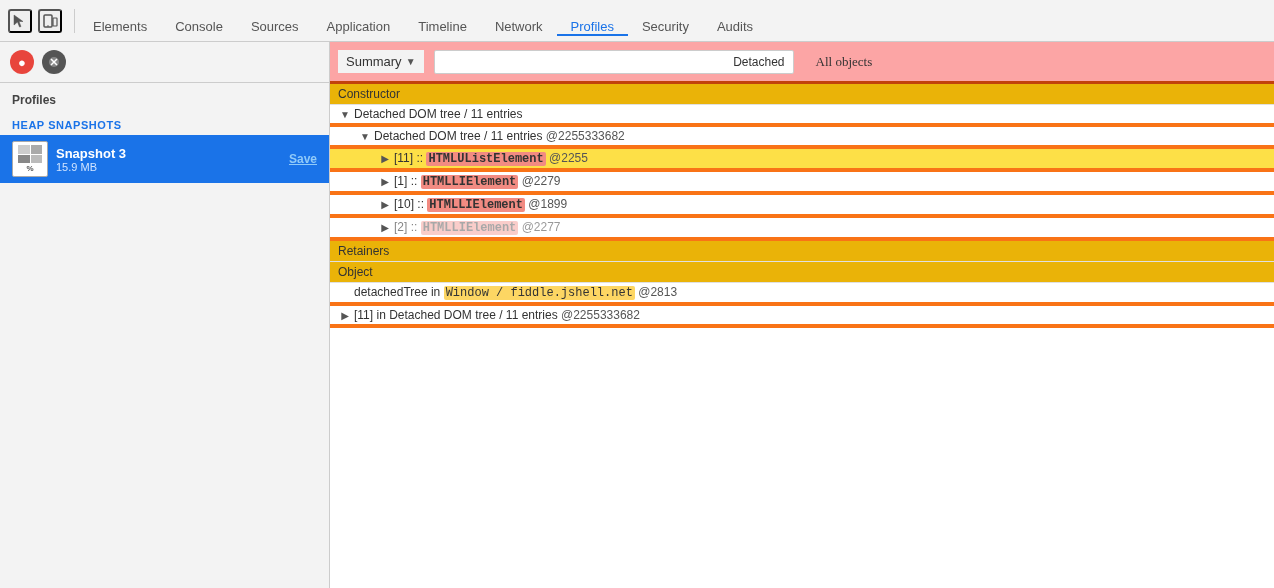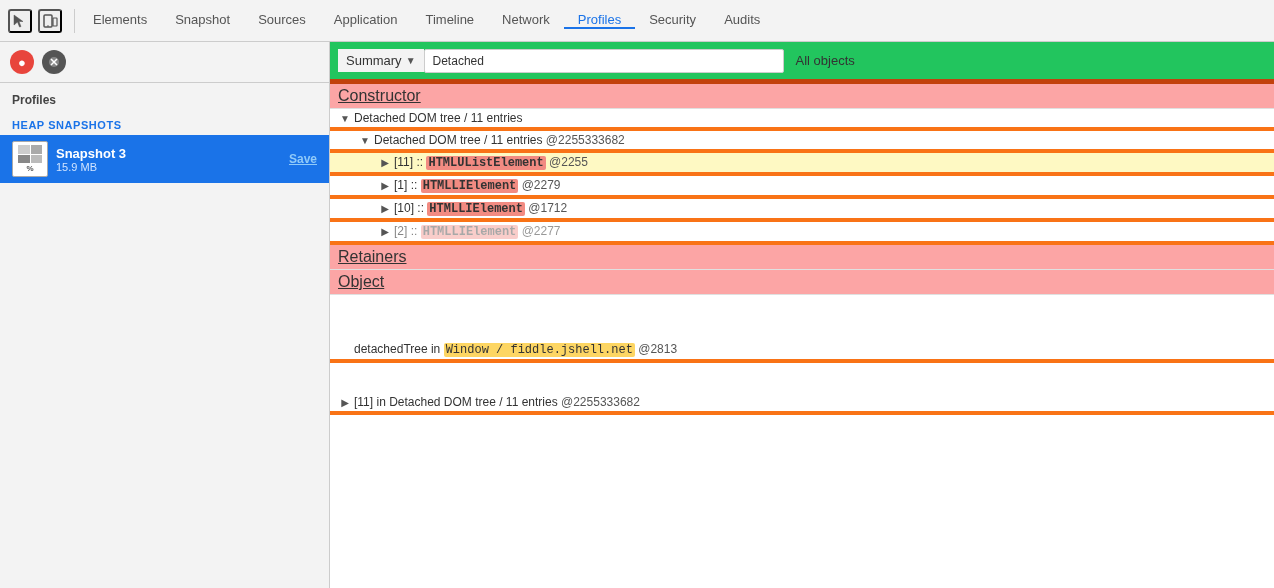--- a/index.html
+++ b/index.html
@@ -26,21 +26,21 @@
       width: 24px; height: 24px;
       display: flex; align-items: center; justify-content: center;
       cursor: pointer;
       border-radius: 3px;
       color: #555;
       font-size: 14px;
     }
 
     .tab-list {
       display: flex;
-      align-items: center;
+      align-items: flex-end;
       height: 30px;
       flex: 1;
     }
     .tab-item {
       display: flex;
       align-items: center;
       padding: 0 14px;
       cursor: pointer;
       color: #555;
       font-size: 13px;
@@ -146,24 +146,24 @@
       display: flex;
       flex-direction: column;
       background: #fff;
       overflow: hidden;
     }
 
     
     .filter-bar {
       display: flex;
       align-items: center;
-      gap: 0;
+      gap: 10px;
       padding: 6px 8px;
-      border-bottom: 5px solid #c2410c;
-      background: #22c55e;
+      border-bottom: 3px solid #c2410c;
+      background: #fca5a5;
       height: 42px;
     }
     .filter-select {
       display: flex;
       align-items: center;
       gap: 4px;
       padding: 4px 8px;
       background: #f3f3f3;
       border: none;
       cursor: pointer;
@@ -174,54 +174,55 @@
     .filter-text-input {
       flex: 1;
       max-width: 360px;
       padding: 4px 8px;
       border: 1px solid #ccc;
       border-radius: 2px;
       font-size: 12px;
       background: #fff;
       color: #333;
       outline: none;
+      text-align: right;
     }
     .filter-all-objects {
       margin-left: 12px;
       font-size: 13px;
       color: #333;
       cursor: pointer;
+      font-family: Liberation Serif, serif;
     }
 
     
     .table-area {
       flex: 1;
       overflow-y: auto;
       font-size: 12px;
       background: #fff;
     }
     .section-header {
       padding: 3px 8px;
-      background: #fca5a5;
+      background: #eab308;
       border-bottom: 1px solid #e0e0e0;
-      font-size: 16px;
+      font-size: 12px;
       color: #333;
       font-weight: 500;
-      text-decoration: underline;
     }
 
     .tree-row {
       display: flex;
       align-items: center;
       padding: 2px 0;
       border-bottom: 4px solid #f97316;
       min-height: 22px;
       white-space: nowrap;
     }
-    .tree-row.highlighted { background: #fef9c3; }
+    .tree-row.highlighted { background: #fde047; }
     .tree-arrow {
       display: inline-block;
       width: 14px;
       text-align: center;
       cursor: pointer;
       color: #555;
       font-size: 10px;
     }
     .tree-arrow.expanded::before { content: '▼'; }
     .tree-arrow.collapsed::before { content: '▶'; }
@@ -262,21 +263,21 @@
       <svg width="16" height="16" viewBox="0 0 16 16" fill="none">
         <rect x="2" y="2" width="8" height="12" rx="1" stroke="#555" stroke-width="1.5" fill="none"></rect>
         <rect x="11" y="5" width="4" height="8" rx="0.5" stroke="#555" stroke-width="1.2" fill="none"></rect>
         <circle cx="6" cy="13" r="0.8" fill="#555"></circle>
       </svg>
     </button>
   </div>
 
   <div class="tab-list">
     <div class="tab-item">Elements</div>
-    <div class="tab-item">Snapshot</div>
+    <div class="tab-item">Console</div>
     <div class="tab-item">Sources</div>
     <div class="tab-item">Application</div>
     <div class="tab-item">Timeline</div>
     <div class="tab-item">Network</div>
     <div class="tab-item active">Profiles</div>
     <div class="tab-item">Security</div>
     <div class="tab-item">Audits</div>
   </div>
 </div>
 
@@ -349,37 +350,37 @@
         <span class="tree-text">[11] :: <span class="highlight-red">HTMLUListElement</span> <span class="addr">@2255</span></span>
       </div>
 
       <div class="tree-row" style="padding-left: 48px;">
         <span class="tree-arrow collapsed"></span>
         <span class="tree-text">[1] :: <span class="highlight-red">HTMLLIElement</span> <span class="addr">@2279</span></span>
       </div>
 
       <div class="tree-row" style="padding-left: 48px;">
         <span class="tree-arrow collapsed"></span>
-        <span class="tree-text">[10] :: <span class="highlight-red">HTMLLIElement</span> <span class="addr">@1712</span></span>
+        <span class="tree-text">[10] :: <span class="highlight-red">HTMLLIElement</span> <span class="addr">@1899</span></span>
       </div>
 
       <div class="tree-row" style="padding-left: 48px; overflow: hidden;">
         <span class="tree-arrow collapsed"></span>
         <span class="tree-text" style="opacity:0.6;">[2] :: <span class="highlight-red" style="opacity:0.7;">HTMLLIElement</span> <span class="addr">@2277</span></span>
       </div>
 
       <div class="section-header retainers-section">Retainers</div>
 
       <div class="section-header object-section">Object</div>
 
-      <div class="tree-row" style="padding-left: 8px; margin-top: 45px;">
+      <div class="tree-row" style="padding-left: 8px;">
         <span class="tree-arrow leaf"></span>
         <span class="tree-text">detachedTree in <span class="highlight-yellow">Window / fiddle.jshell.net</span> <span class="addr">@2813</span></span>
       </div>
 
-      <div class="tree-row" style="padding-left: 8px; margin-top: 30px;">
+      <div class="tree-row" style="padding-left: 8px;">
         <span class="tree-arrow collapsed"></span>
         <span class="tree-text">[11] in Detached DOM tree / 11 entries <span class="addr">@2255333682</span></span>
       </div>
 
     </div>
   </div>
 </div>
 
 </body></html>

